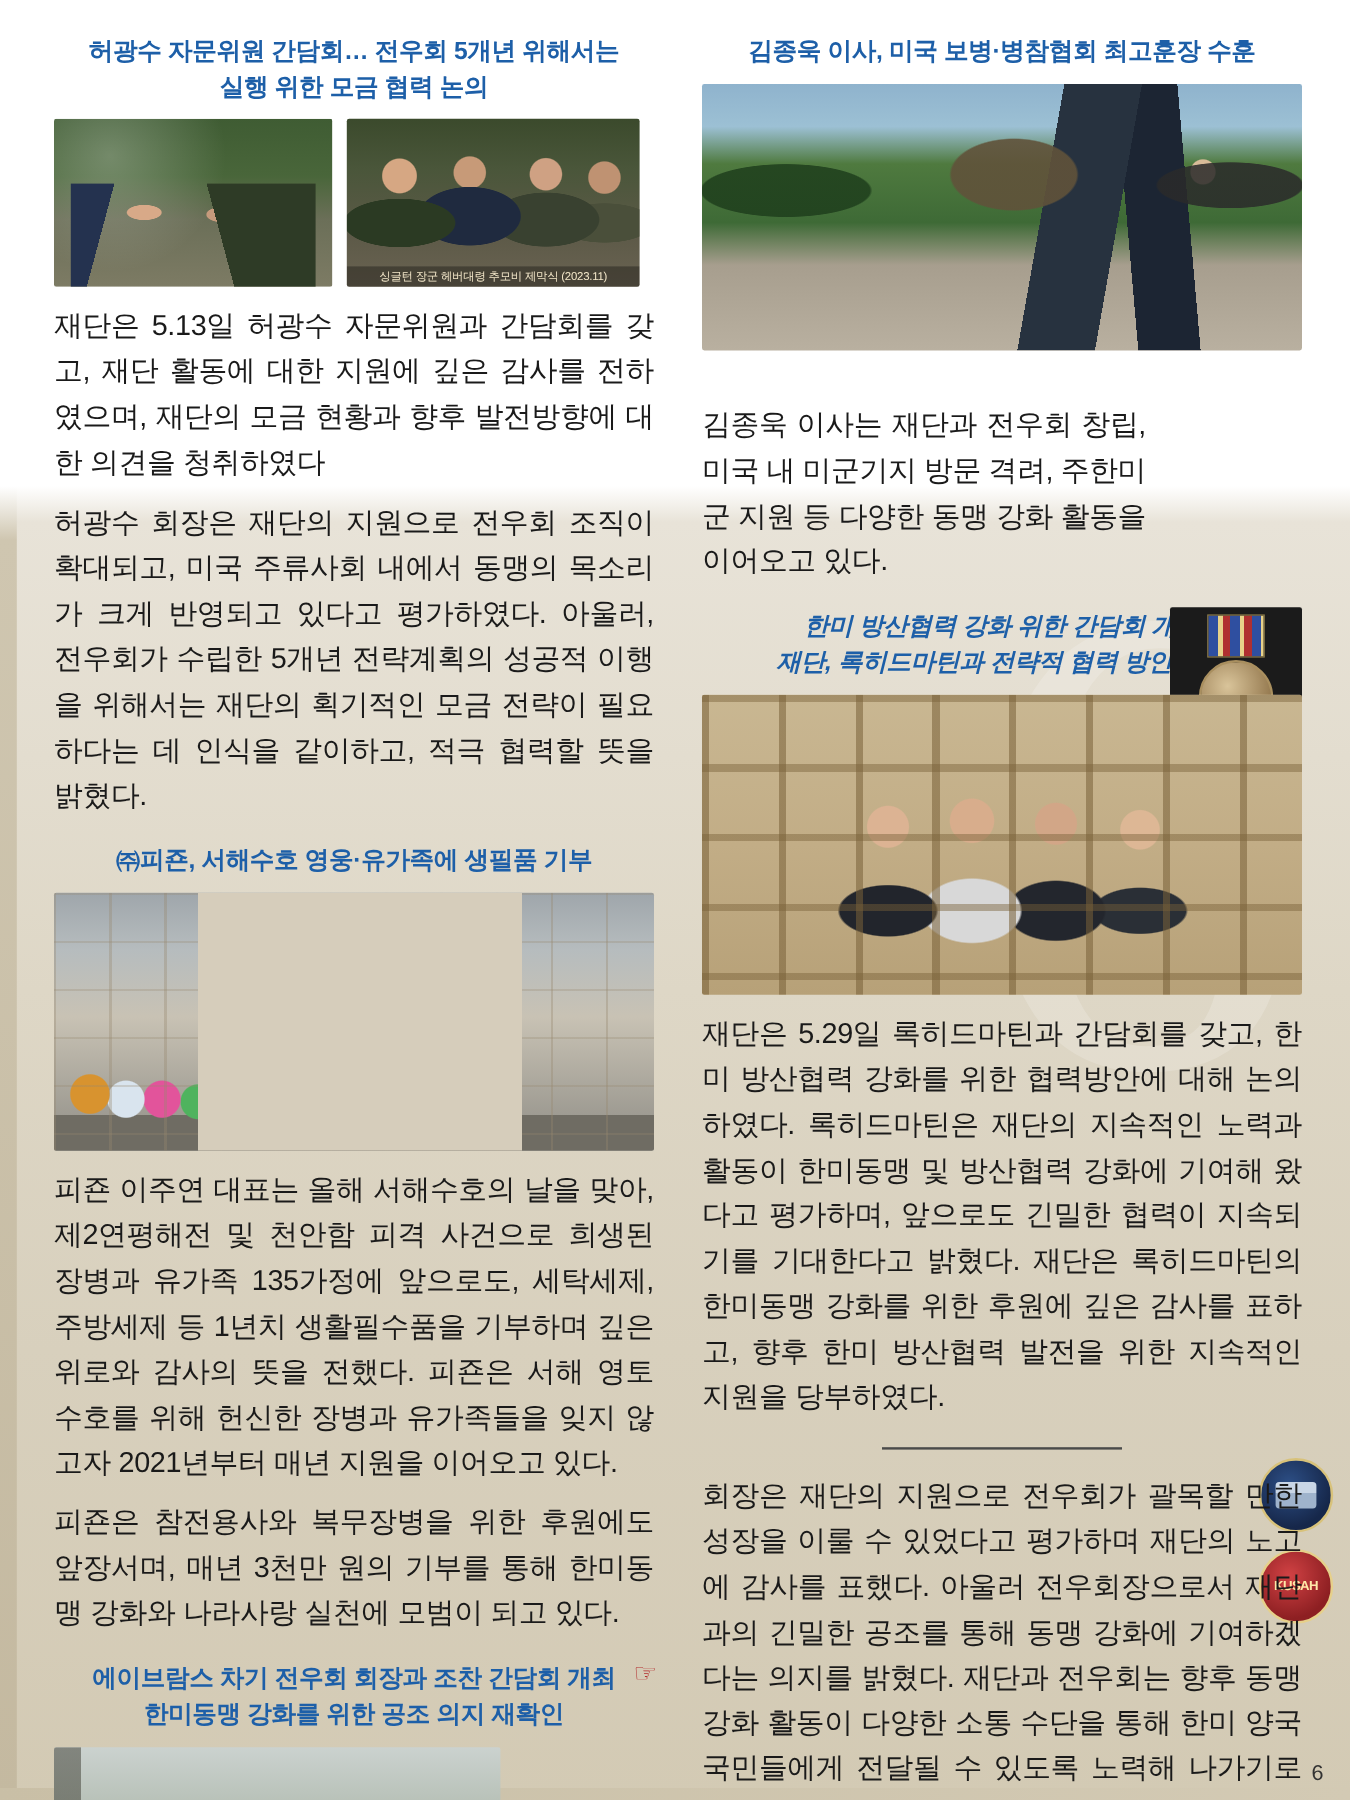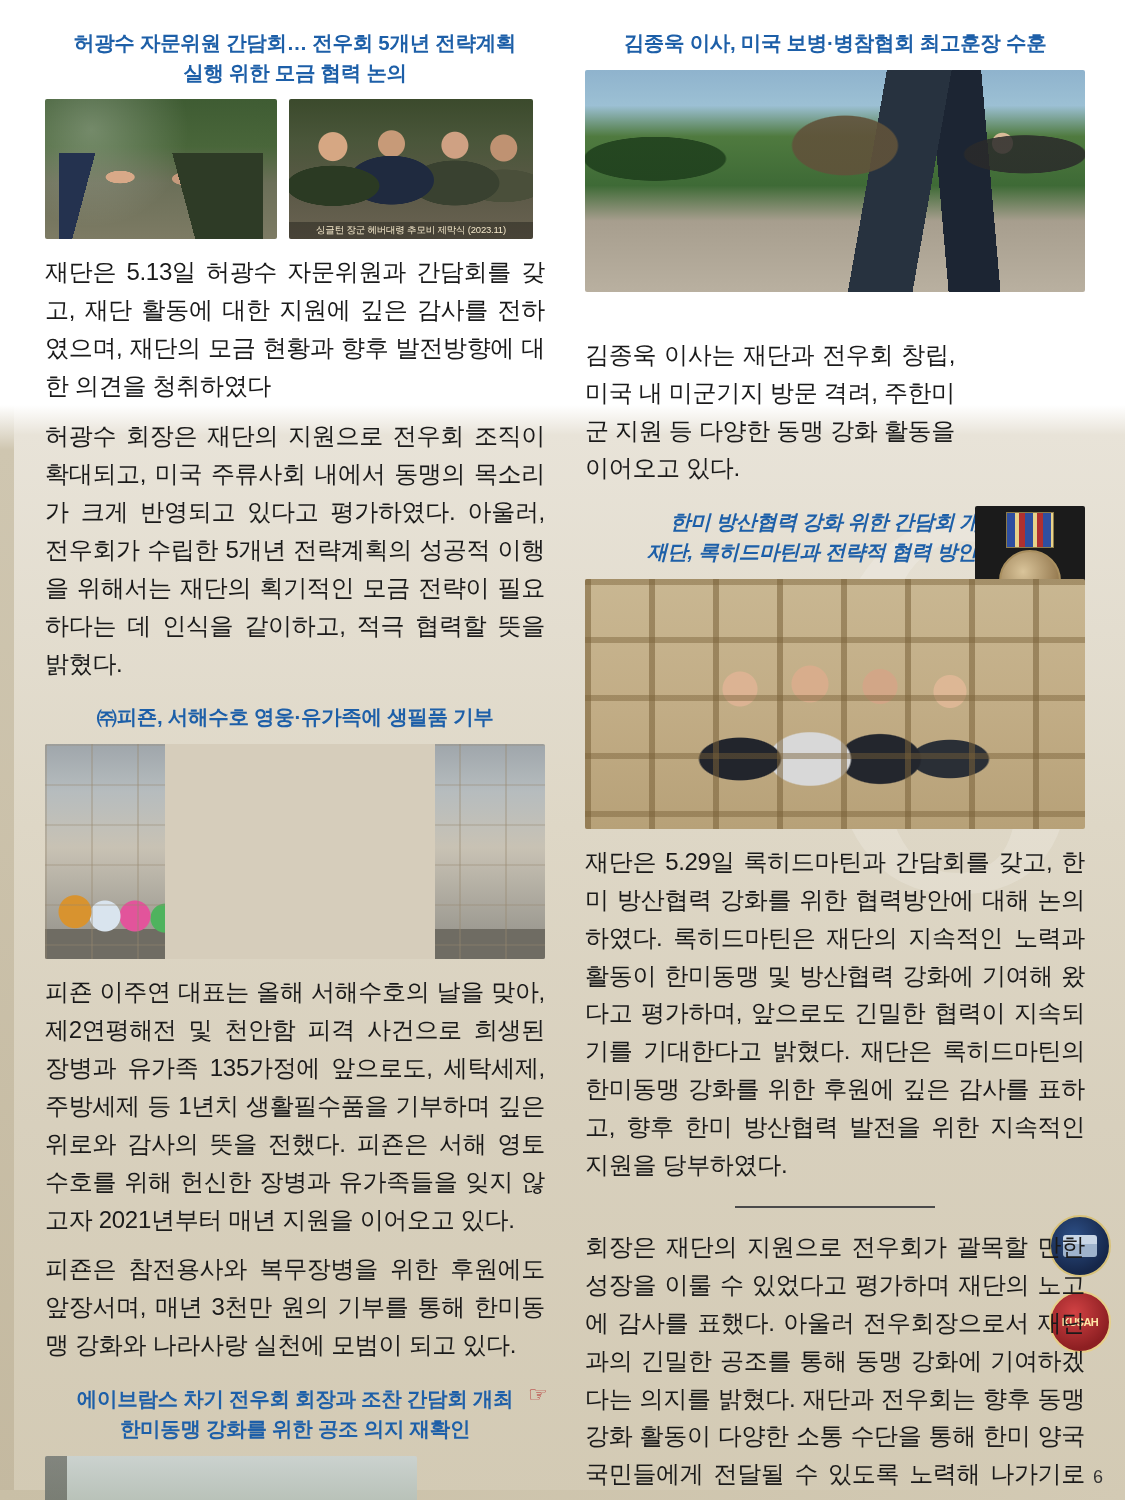--- a/index.html
+++ b/index.html
@@ -292,21 +292,21 @@
 <div class="page">
   <div class="edge-left"></div>
   <div class="edge-bottom"></div>
   <div class="watermark">6</div>
 </div>
 
 <div class="col-left">
 
   <div class="left-block">
     <h2 class="headline">
-      <span>허광수 자문위원 간담회… 전우회 5개년 전략계획</span>
+      <span>허광수 자문위원 간담회… 전우회 5개년 위해서는</span>
       <span class="l2">실행 위한 모금 협력 논의</span>
     </h2>
 
     <div class="photo-row">
       <div class="photo ph1 scene-a"></div>
       <div class="photo ph2 scene-b">
         <div class="ovl">싱글턴 장군 헤버대령 추모비 제막식 (2023.11)</div>
       </div>
     </div>
 

